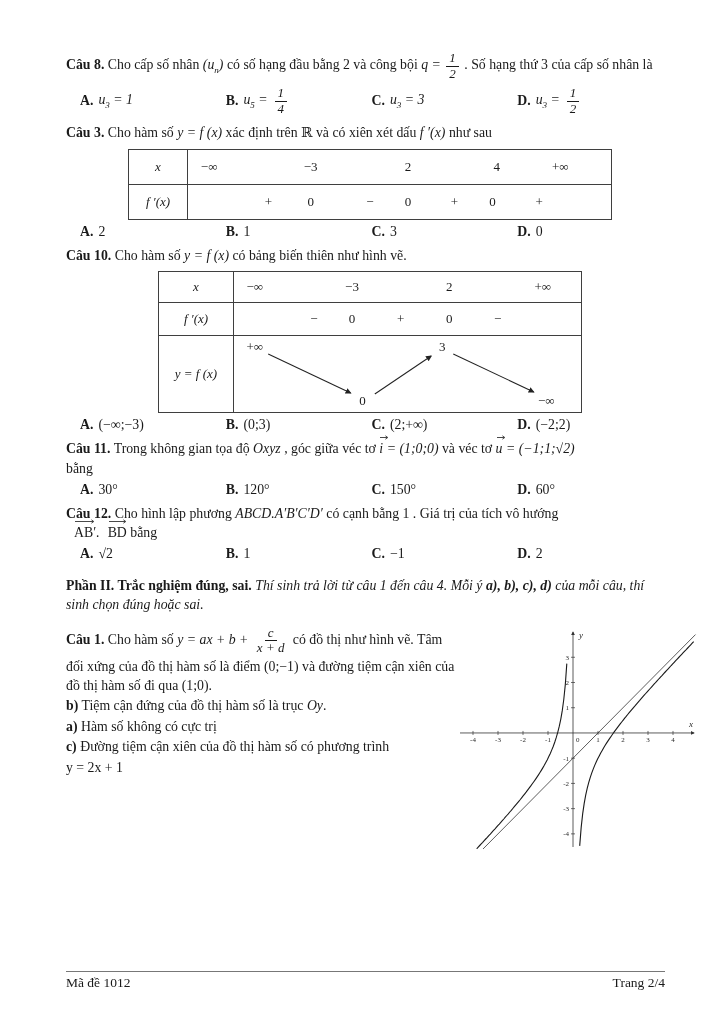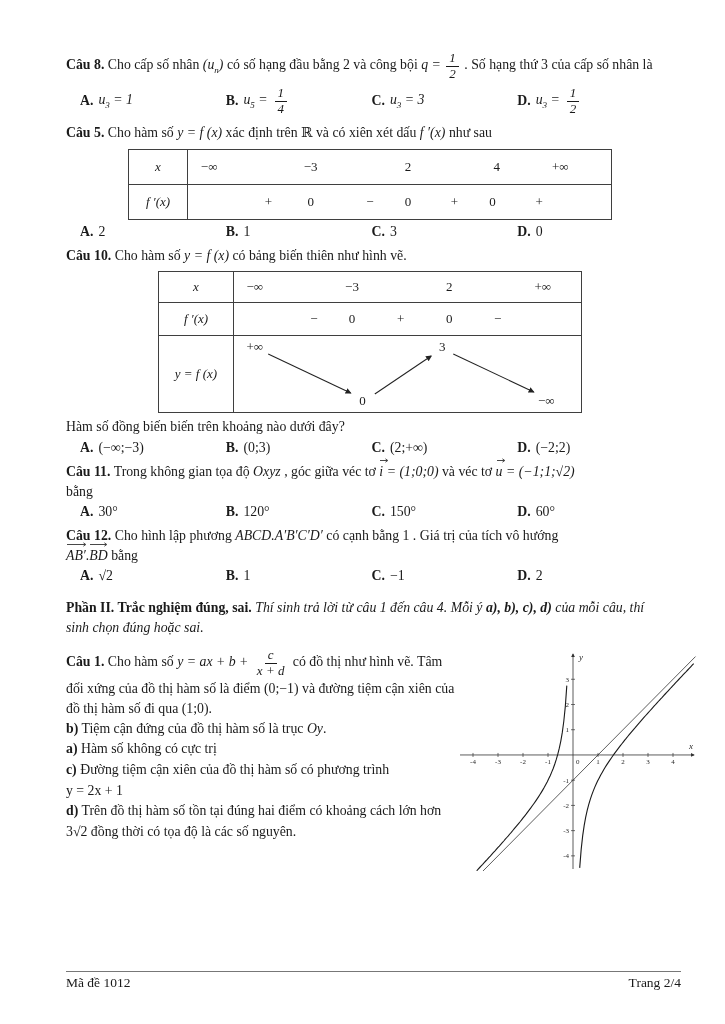--- a/index.html
+++ b/index.html
@@ -30,32 +30,32 @@
   .h34{height:34px;} .h30{height:30px;} .h32{height:32px;} .h76{height:76px;}
   .tlabel{width:58px;flex:none;border-right:1px solid #3f3f3f;display:flex;align-items:center;justify-content:center;font-style:italic;}
   .w10 .tlabel{width:74px;}
   .tcontent{position:relative;flex:1;}
   .tvc{position:absolute;top:50%;transform:translate(-50%,-50%);}
   .tv{position:absolute;transform:translateX(-50%);}
   .bbt-svg{position:absolute;left:0;top:0;width:100%;height:100%;}
   
   .vec{position:relative;display:inline-block;}
   .vec .va{position:absolute;left:1px;top:-4px;}
-  .vecwrap{font-style:italic;}
+  .vecwrap{margin-left:8px;}
   
   .p2cols{display:flex;margin-top:10px;width:642px;}
   .p2left{width:392px;flex:none;}
   .p2right{flex:1;padding-top:2px;}
   .stmt{line-height:1.5;}
   .eqline{line-height:1.5;}
   
   .gl{font-size:7px;fill:#2a2a2a;font-family:"Liberation Serif","DejaVu Serif",serif;}
   .gi{font-style:italic;font-size:9px;}
   
-  .footer{position:absolute;left:66px;right:44px;top:971px;}
+  .footer{position:absolute;left:66px;right:60px;top:971px;}
   .fline{border-top:1px solid #777;margin-bottom:3px;}
   .frow{display:flex;justify-content:space-between;font-size:13.5px;}
 </style>
 </head>
 <body>
 
 <div class="page">
 
   <div class="question">
     <p class="qtext">
@@ -93,21 +93,21 @@
           <span class="frac">
             <span class="num">1</span>
             <span class="den">2</span>
           </span>
         </span>
     </div>
   </div>
 
   <div class="question">
     <p class="qtext">
-      <span class="b">Câu 5.</span>
+      <span class="b">Câu 3.</span>
       <span>Cho hàm số</span>
       <span class="math">y = f (x)</span>
       <span>xác định trên</span>
       <span class="plain">ℝ</span>
       <span>và có xiên xét dấu</span>
       <span class="math">f ′(x)</span>
       <span>như sau</span>
     </p>
     <div class="tblwrap9">
       <div class="sgntbl w9">
@@ -197,21 +197,20 @@
               <line x1="218" y1="18" x2="298" y2="56" stroke="#222" stroke-width="1" marker-end="url(#arr)"></line>
             </svg>
             <span class="tv" style="left:6%;top:3px;">+∞</span>
             <span class="tv" style="left:37%;bottom:3px;">0</span>
             <span class="tv" style="left:60%;top:3px;">3</span>
             <span class="tv" style="left:90%;bottom:3px;">−∞</span>
           </div>
         </div>
       </div>
     </div>
-    <p>Hàm số đồng biến biến trên khoảng nào dưới đây?</p>
     <div class="options">
       <span class="opt">
           <span class="ol">A.</span>
           <span class="plain">(−∞;−3)</span>
         </span>
       <span class="opt">
           <span class="ol">B.</span>
           <span class="plain">(0;3)</span>
         </span>
       <span class="opt">
@@ -328,26 +327,20 @@
       </p>
       <p class="stmt">
         <span class="b">a)</span>
         <span>Hàm số không có cực trị</span>
       </p>
       <p class="stmt">
         <span class="b">c)</span>
         <span>Đường tiệm cận xiên của đồ thị hàm số có phương trình</span>
       </p>
       <p class="eqline">y = 2x + 1</p>
-      <p class="stmt">
-        <span class="b">d)</span>
-        <span>Trên đồ thị hàm số tồn tại đúng hai điểm có khoảng cách lớn hơn</span>
-        <span class="plain">3√2</span>
-        <span>đồng thời có tọa độ là các số nguyên.</span>
-      </p>
     </div>
     <div class="p2right">
       <svg id="fn-graph" width="240" height="222">
           <defs>
             <marker id="gah" markerWidth="8" markerHeight="8" refX="4" refY="2.5" orient="auto">
               <path d="M0,0 L5,2.5 L0,5 Z" fill="#333"></path>
             </marker>
           </defs>
           <line x1="2" y1="105.95454545454548" x2="236" y2="105.95454545454548" stroke="#333" stroke-width="0.8" marker-end="url(#gah)"></line>
           <line x1="114.99999999999999" y1="220" x2="114.99999999999999" y2="5" stroke="#333" stroke-width="0.8" marker-end="url(#gah)"></line>

